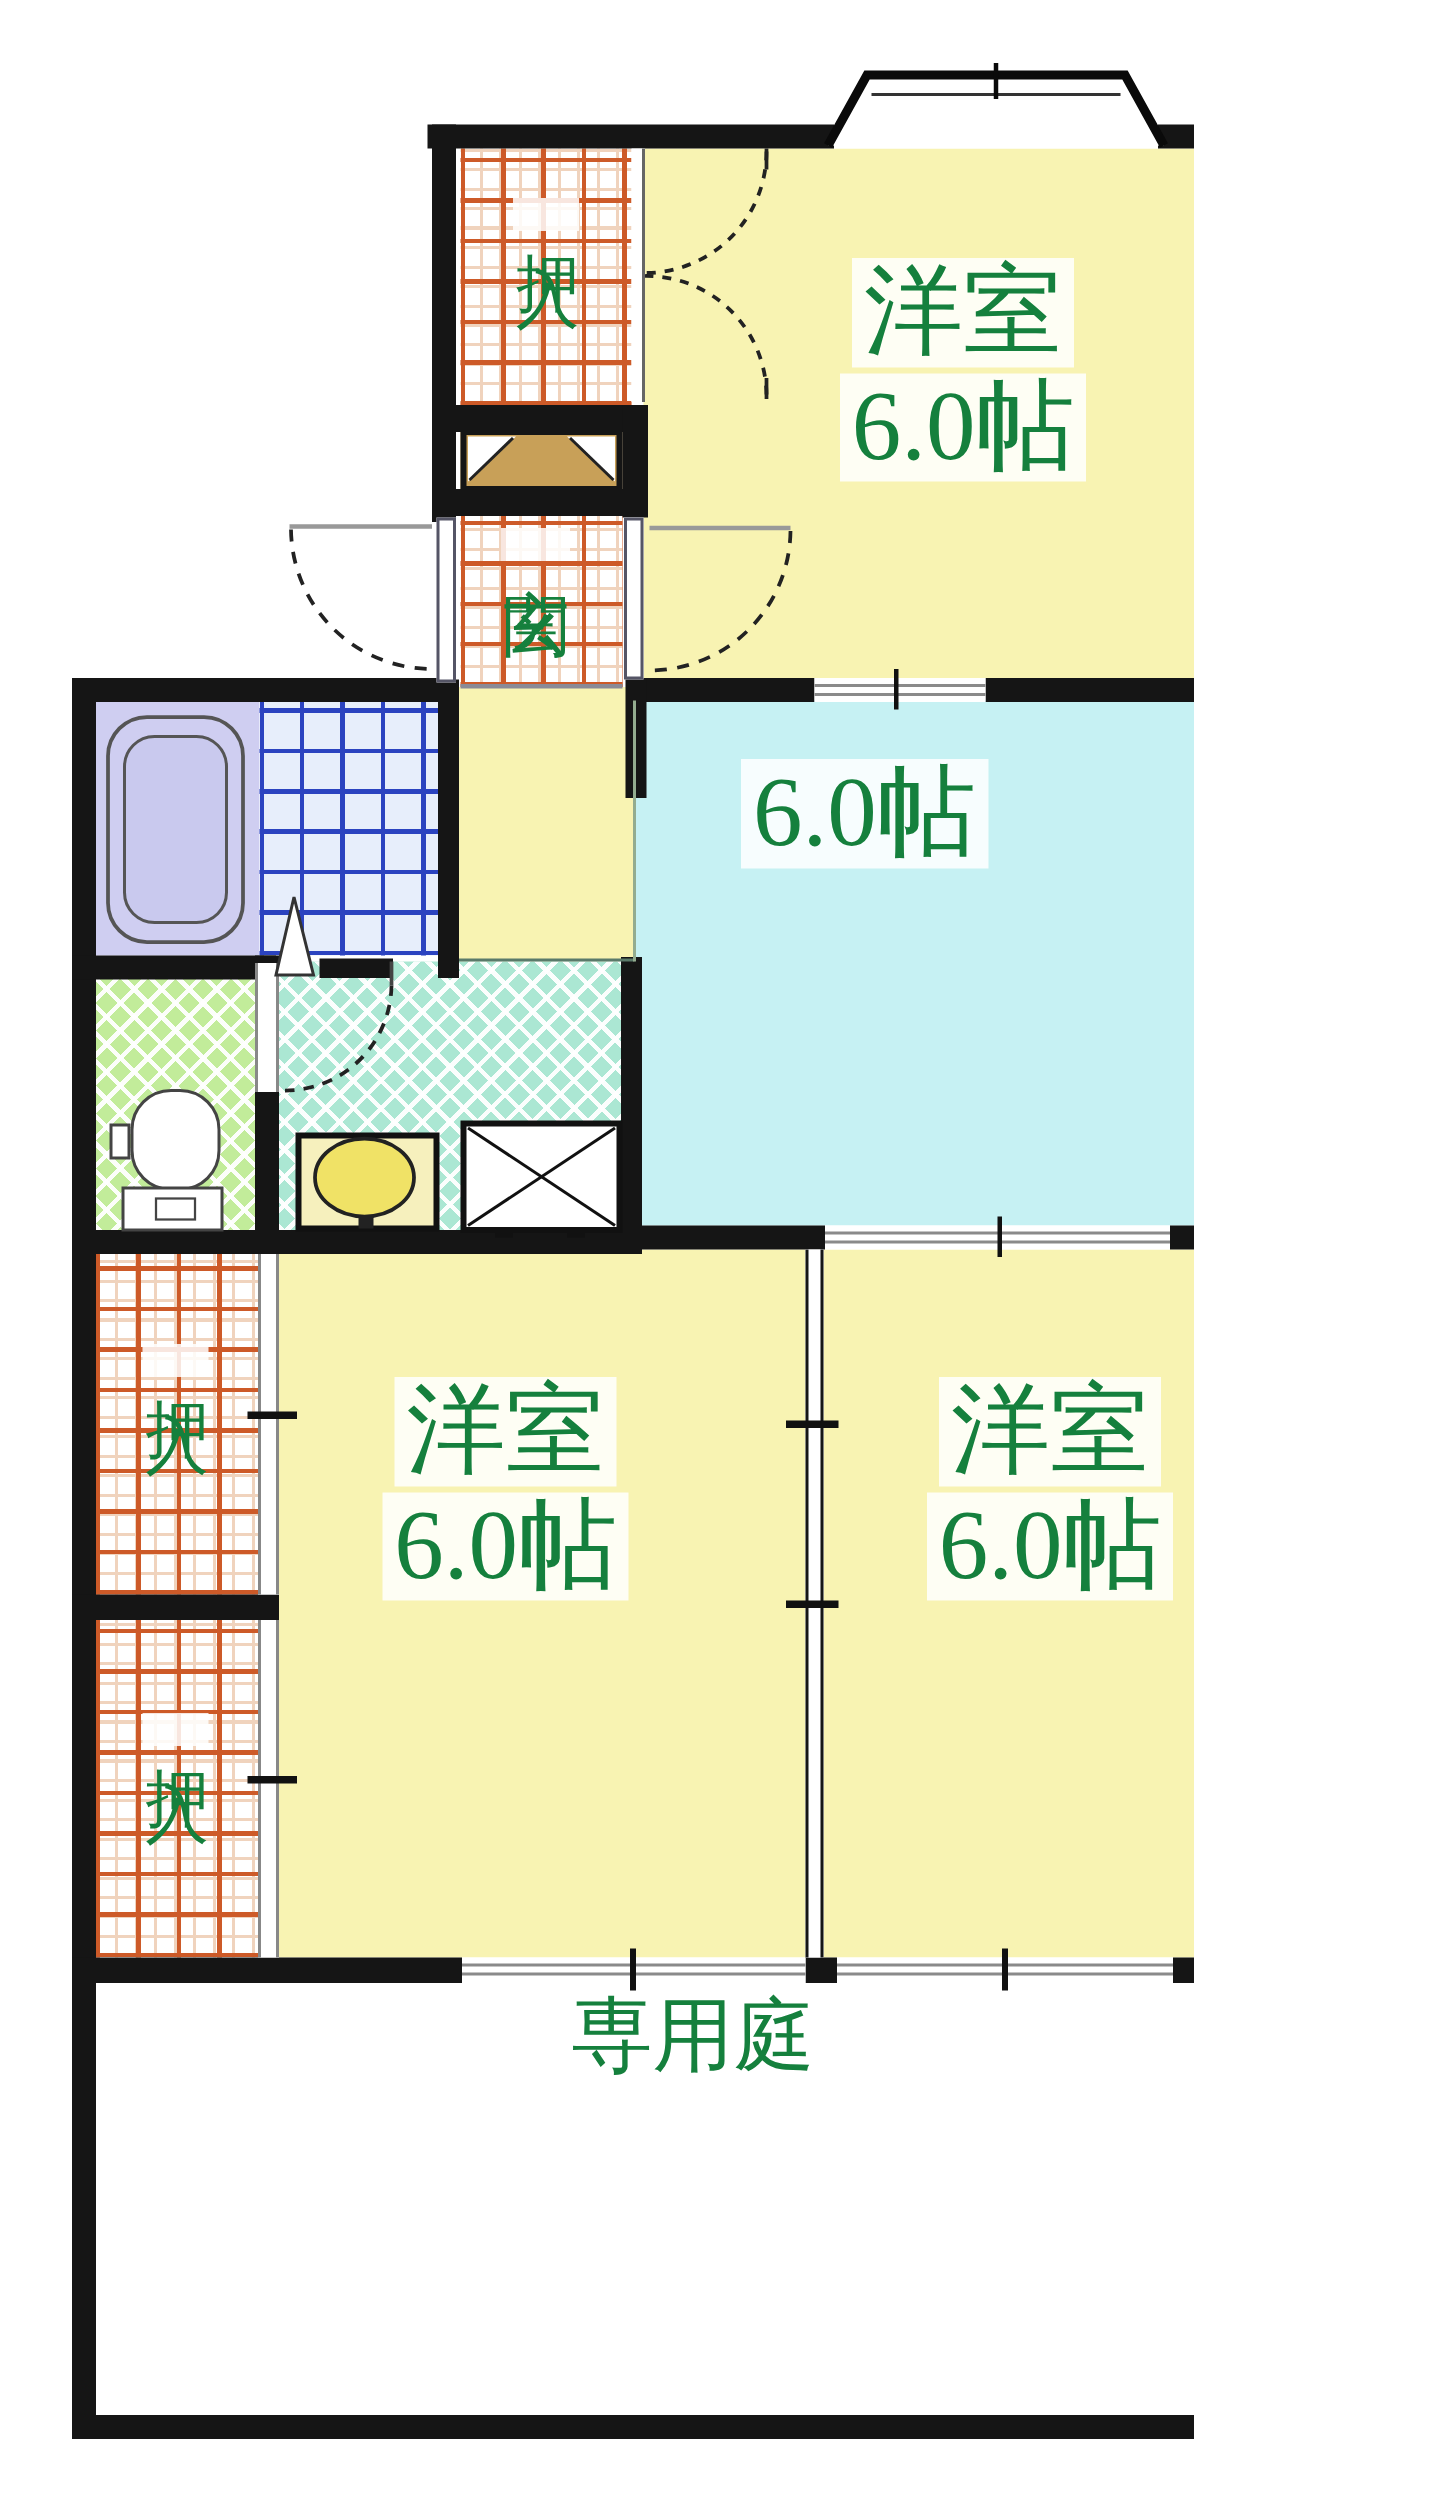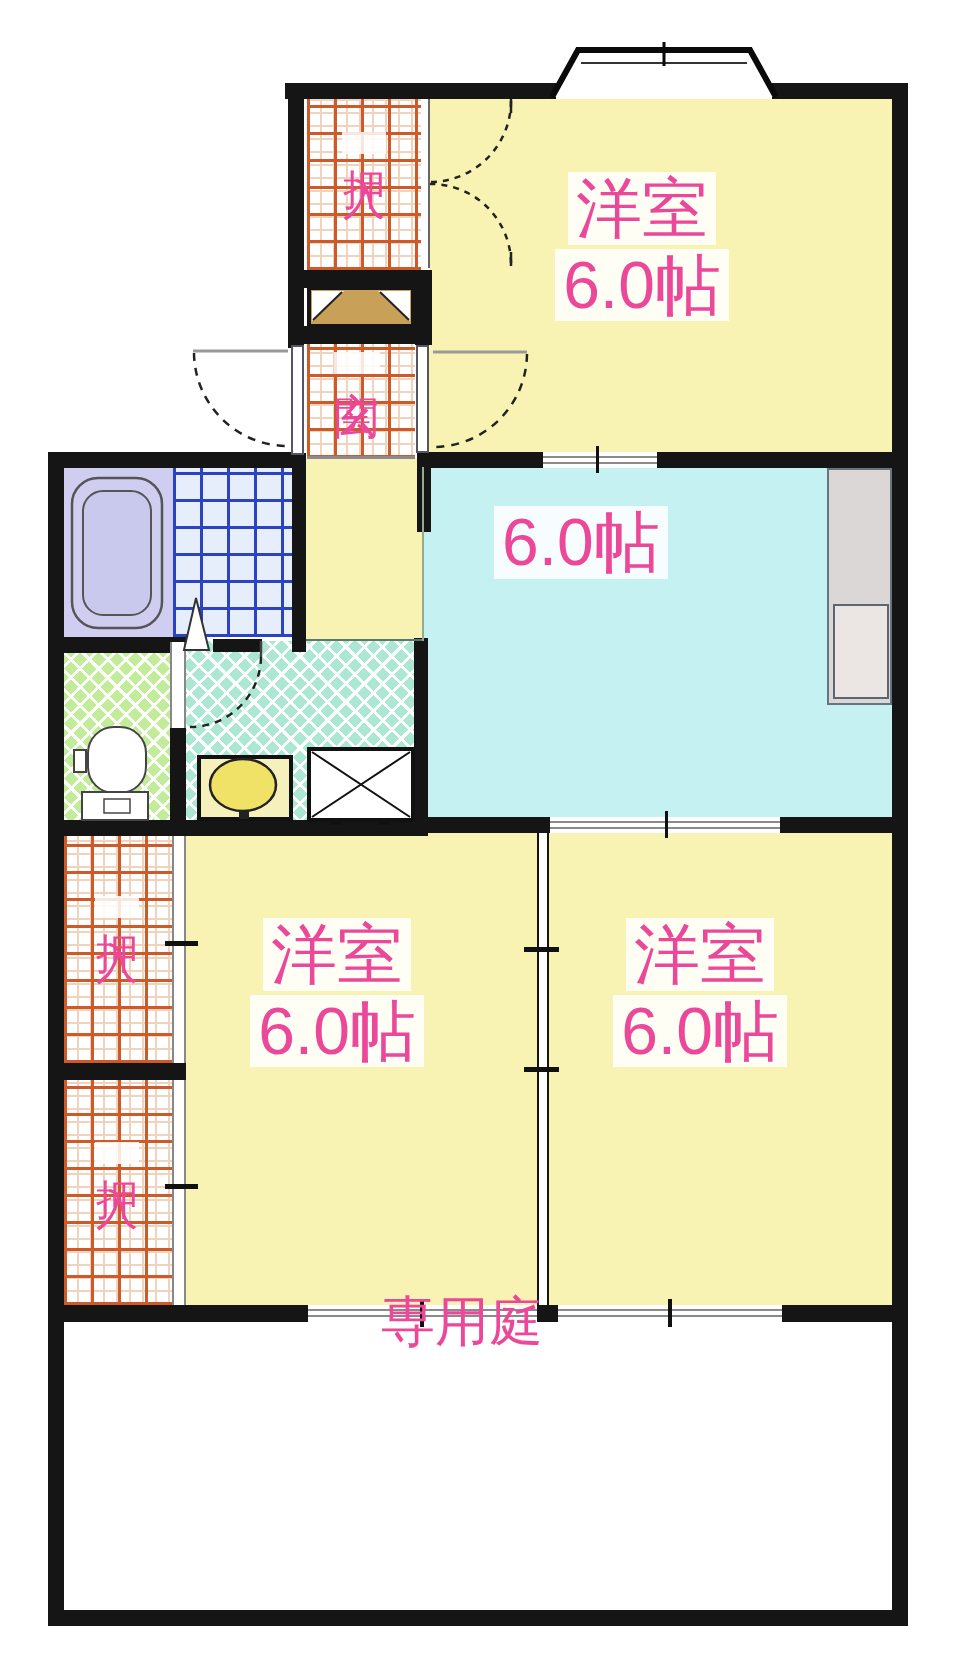--- a/index.html
+++ b/index.html
@@ -1,17 +1,17 @@
 <!DOCTYPE html>
 <html style="--wall: #151515; --room-yellow: #f8f3b2; --dk-cyan: #c6f1f3; --bath-lavender: #cfcef1; --tile-blue-line: #2b43c0; --tile-red-line: #cd5a28; --toilet-green: #c2ec9a; --washroom-teal: #abe7d3; --shoe-cabinet-tan: #c8a058; --counter-gray: #dbd7d7; --sink-yellow: #f0e266; --garden-white: #ffffff;"><head>
 <meta charset="utf-8">
 <style>
   html,body{margin:0;padding:0;background:#ffffff;}
-  .plan{position:relative;width:960px;height:1664px;background:#fff;overflow:hidden;
-        font-family:Liberation Sans, sans-serif;color:#ec4899;}
+  .plan{position:relative;width:796px;height:1664px;background:#fff;overflow:hidden;
+        font-family:Liberation Serif, serif;color:#15803d;}
   .abs{position:absolute;}
   .w{position:absolute;background:var(--wall,#151515);}
   
   .room-y{position:absolute;background:var(--room-yellow,#f8f3b2);}
   .dk{position:absolute;background:var(--dk-cyan,#c6f1f3);}
   .bath{position:absolute;background:var(--bath-lavender,#cfcef1);}
   .tile-red{position:absolute;background-color:#ffffff;
     background-image:
       repeating-linear-gradient(0deg, var(--tile-red-line,#cd5a28) 0 3px, transparent 3px 27px),
       repeating-linear-gradient(90deg, var(--tile-red-line,#cd5a28) 0 3px, transparent 3px 27px),
@@ -205,19 +205,19 @@
     <span>6.0帖</span>
   </div>
   <div class="rlabel" style="left:167px;top:918px;width:340px">
     <span>洋室</span>
     <span>6.0帖</span>
   </div>
   <div class="rlabel" style="left:530px;top:918px;width:340px">
     <span>洋室</span>
     <span>6.0帖</span>
   </div>
-  <div class="glabel" style="left:312px;top:1294px;width:300px">専用庭</div>
+  <div class="glabel" style="left:312px;top:1330px;width:300px">専用庭</div>
   <div class="vlabel" style="left:334px;top:352px;font-size:44px">玄関</div>
   <div class="vlabel" style="left:342px;top:132px">押入</div>
   <div class="vlabel" style="left:95px;top:896px">押入</div>
   <div class="vlabel" style="left:95px;top:1142px">押入</div>
 
 </div>
 
 </body></html>

